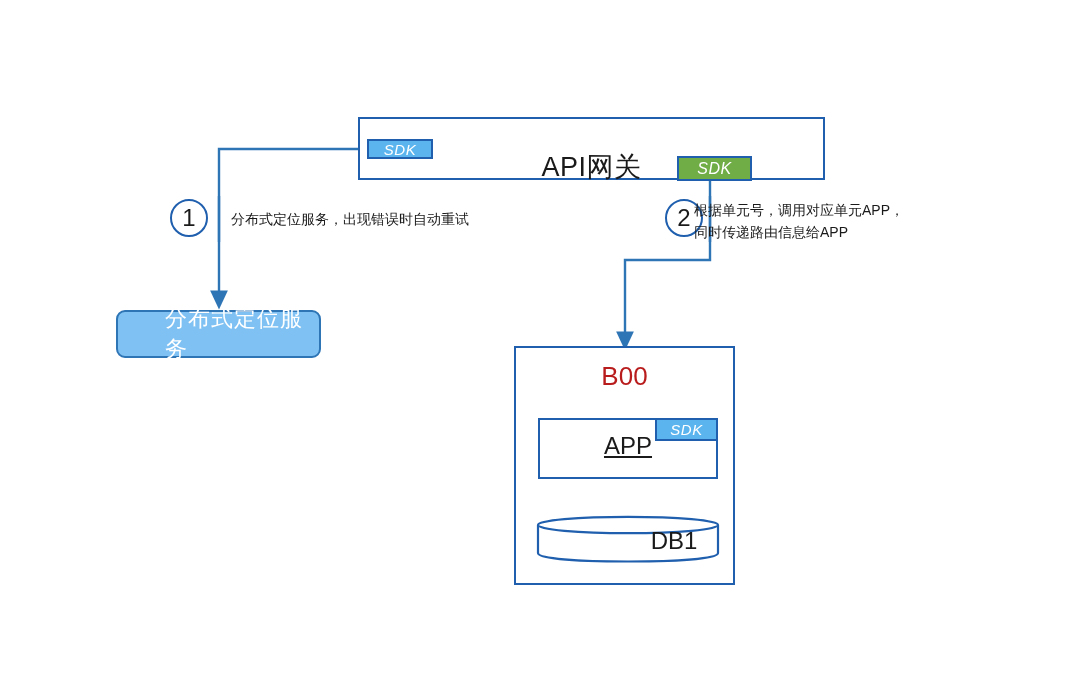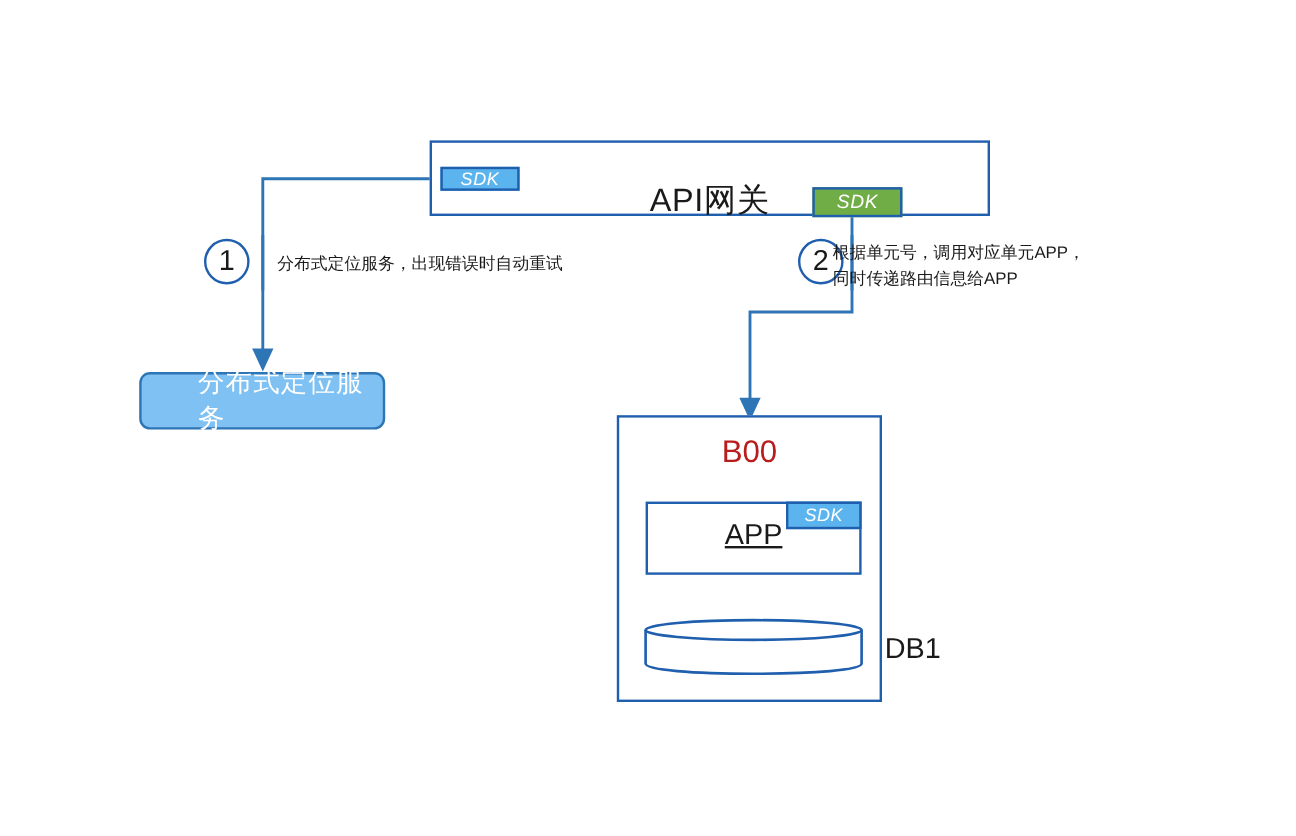--- a/index.html
+++ b/index.html
@@ -167,21 +167,21 @@
   #db1-cylinder {
     left: 536px;
     top: 515px;
     width: 184px;
     height: 48px;
   }
   #db1-label {
     left: 536px;
     top: 527px;
     width: 220px;
-    text-align: right;
+    text-align: center;
     font-size: 24px;
     color: #1a1a1a;
     line-height: 28px;
     padding-left: 28px;
   }
 </style>
 </head>
 <body>
 
 <div id="canvas">

